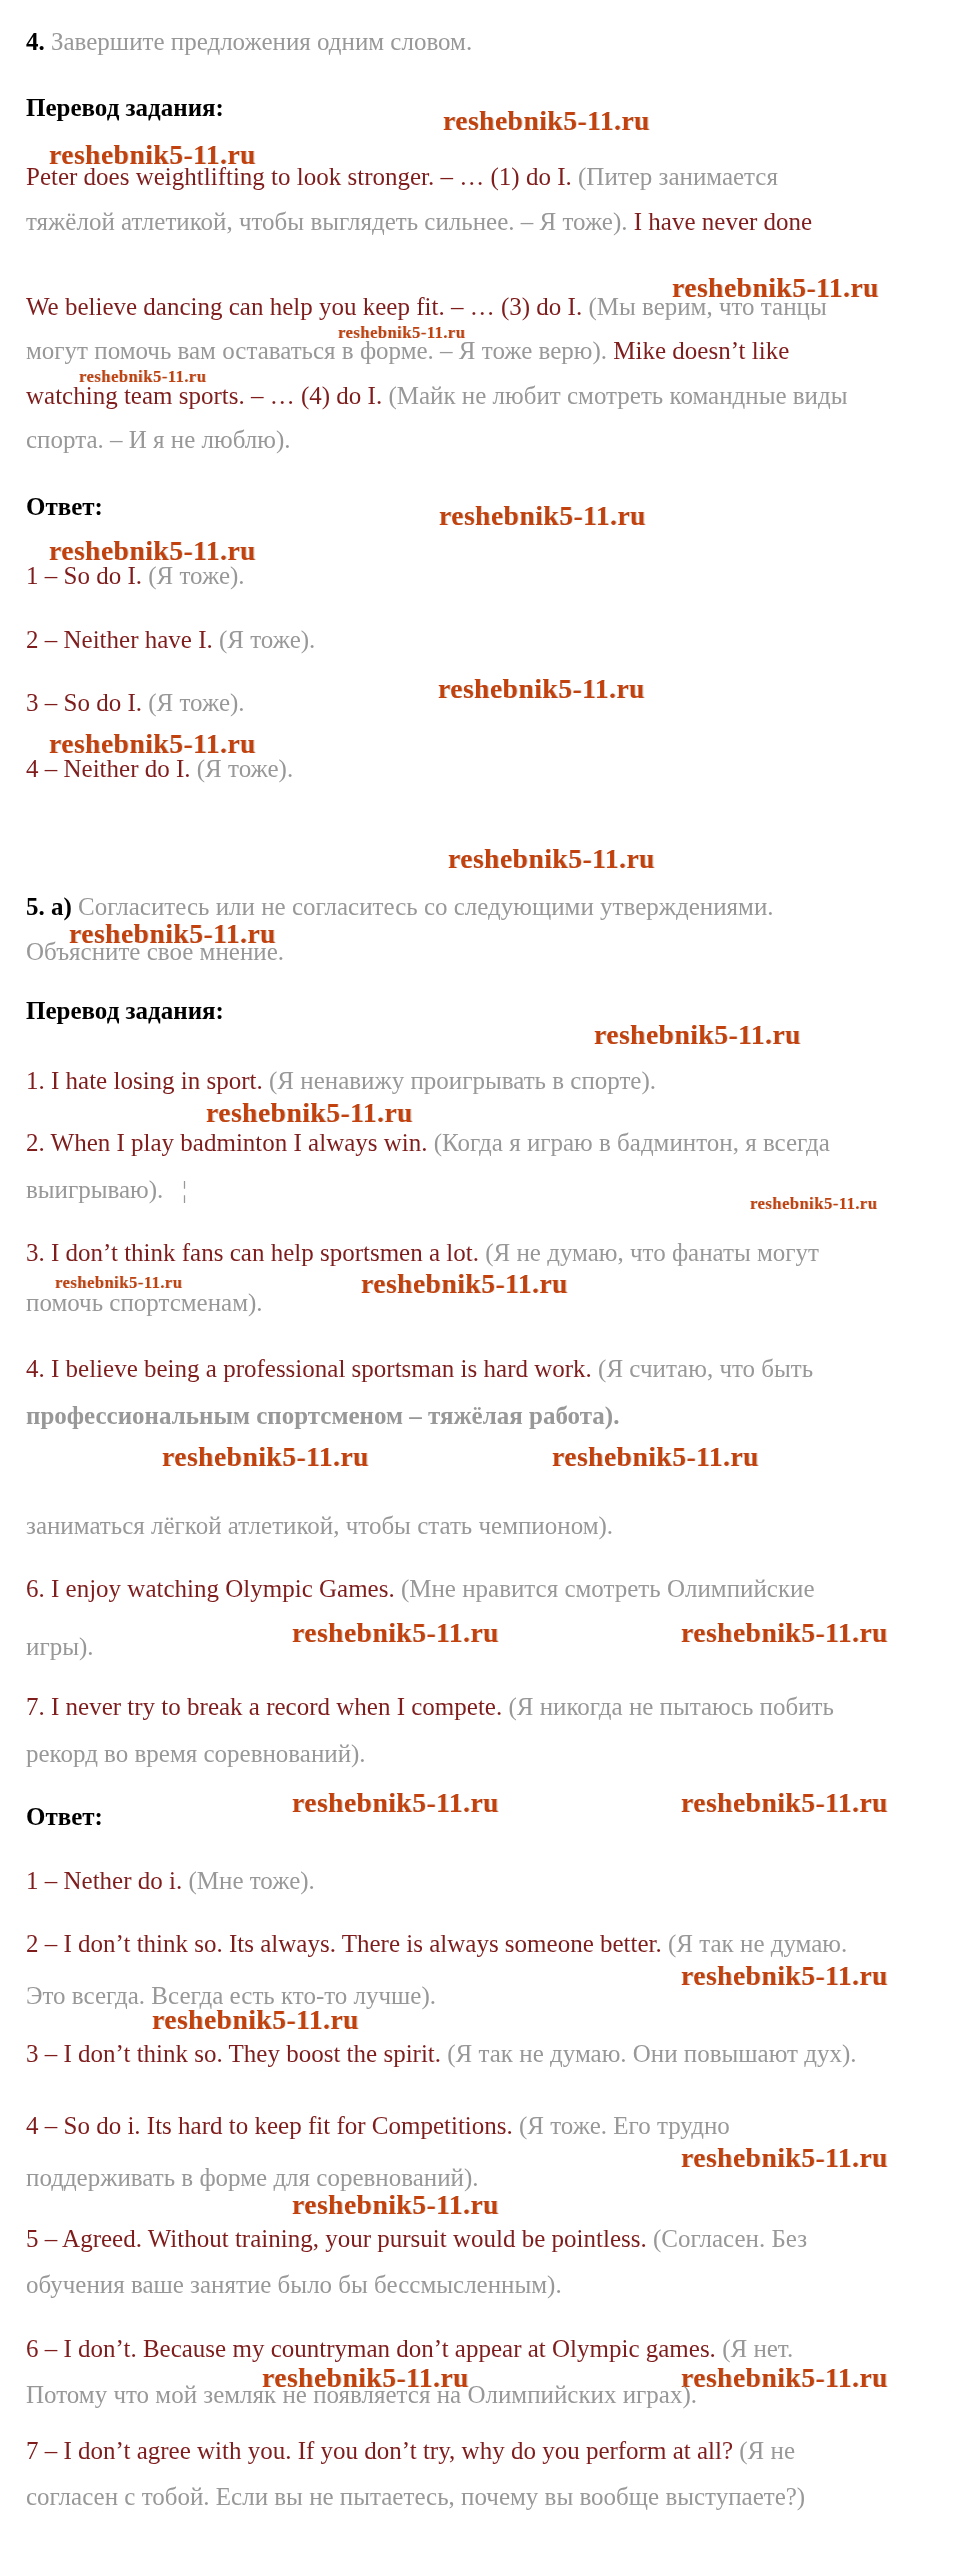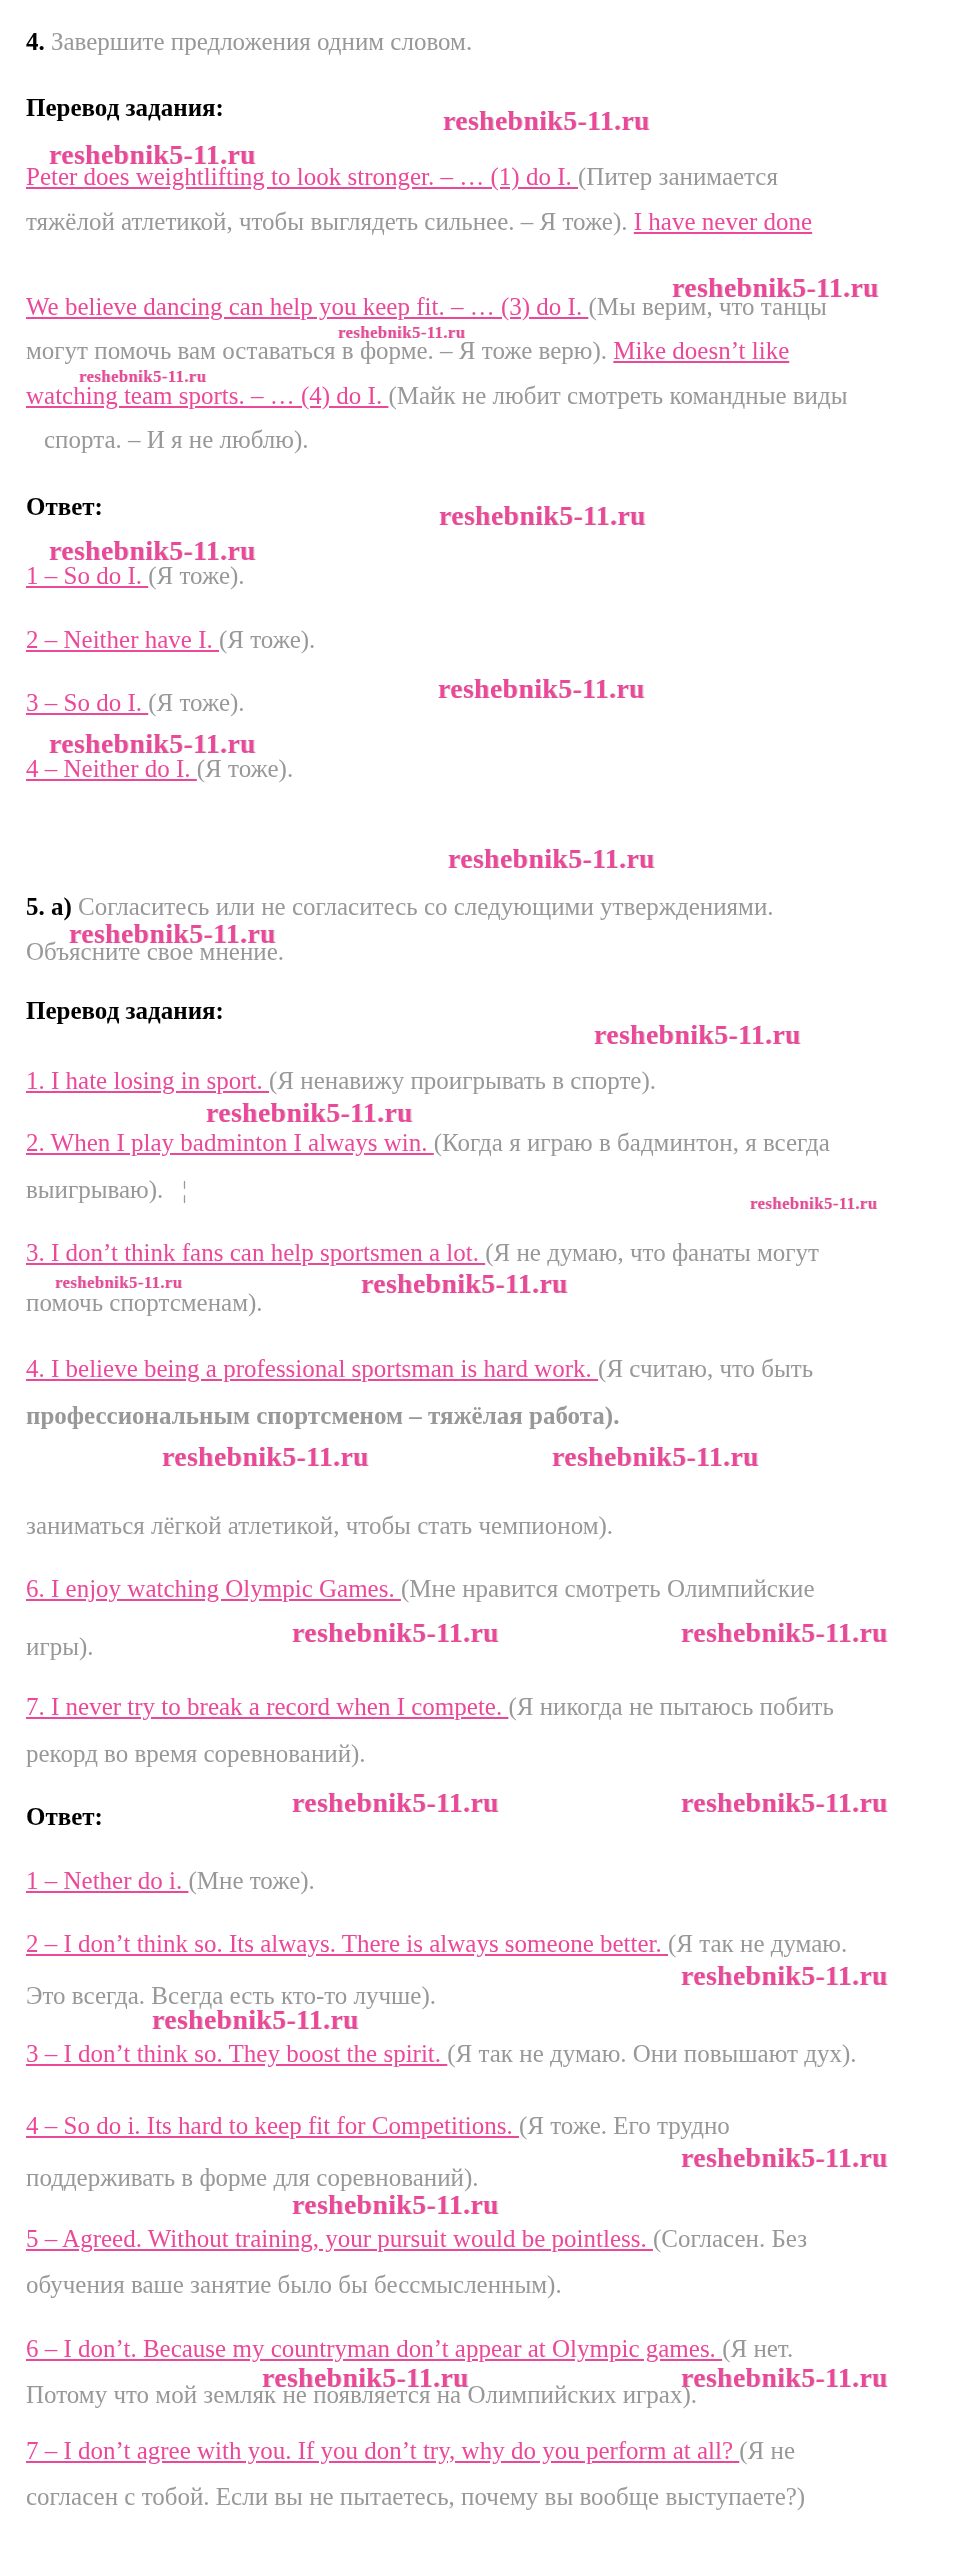--- a/index.html
+++ b/index.html
@@ -14,28 +14,28 @@
     background: #ffffff;
     overflow: hidden;
     font-family: "Liberation Serif", "DejaVu Serif", serif;
   }
   .line {
     position: absolute;
     white-space: pre;
     font-size: 25px;
     line-height: 1.05;
   }
-  .seg-black  { color: #ec4899; text-decoration: underline; }
+  .seg-black  { color: #7f1d1d; }
   .seg-bold   { color: #000000; font-weight: 700; }
   .seg-muted  { color: #989898; }
   .wm {
     position: absolute;
     white-space: pre;
     font-weight: 700;
-    color: #ec4899;
+    color: #c2410c;
     letter-spacing: 0.5px;
     text-shadow: 0.9px 0.9px 0 rgba(255,255,255,0.45), 0.9px 0 0 rgba(45,45,45,0.35);
   }
   .wm-lg { font-size: 27.5px; }
   .wm-sm { font-size: 16.5px; }
 </style>
 </head>
 <body>
 
 <div class="page" style="width: 973px; height: 2576px; background: rgb(255, 255, 255);">
@@ -44,21 +44,21 @@
     <div class="wm wm-lg" style="left: 443px; top: 105px;">reshebnik5-11.ru</div>
     <div class="wm wm-lg" style="left: 49px; top: 139px;">reshebnik5-11.ru</div>
     <div class="line" style="left: 26px; top: 164px;"><span class="seg-black">Peter does weightlifting to look stronger. – … (1) do I. </span><span class="seg-muted">(Питер занимается</span></div>
     <div class="line" style="left: 26px; top: 209px;"><span class="seg-muted">тяжёлой атлетикой, чтобы выглядеть сильнее. – Я тоже). </span><span class="seg-black">I have never done</span></div>
     <div class="wm wm-lg" style="left: 672px; top: 272px;">reshebnik5-11.ru</div>
     <div class="line" style="left: 26px; top: 294px;"><span class="seg-black">We believe dancing can help you keep fit. – … (3) do I. </span><span class="seg-muted">(Мы верим, что танцы</span></div>
     <div class="wm wm-sm" style="left: 338px; top: 323px;">reshebnik5-11.ru</div>
     <div class="line" style="left: 26px; top: 338px;"><span class="seg-muted">могут помочь вам оставаться в форме. – Я тоже верю). </span><span class="seg-black">Mike doesn’t like</span></div>
     <div class="wm wm-sm" style="left: 79px; top: 367px;">reshebnik5-11.ru</div>
     <div class="line" style="left: 26px; top: 383px;"><span class="seg-black">watching team sports. – … (4) do I. </span><span class="seg-muted">(Майк не любит смотреть командные виды</span></div>
-    <div class="line" style="left: 26px; top: 427px; margin-left: 18px;"><span class="seg-muted">спорта. – И я не люблю).</span></div>
+    <div class="line" style="left: 26px; top: 427px;"><span class="seg-muted">спорта. – И я не люблю).</span></div>
     <div class="line" style="left: 26px; top: 494px;"><span class="seg-bold">Ответ:</span></div>
     <div class="wm wm-lg" style="left: 439px; top: 500px;">reshebnik5-11.ru</div>
     <div class="wm wm-lg" style="left: 49px; top: 535px;">reshebnik5-11.ru</div>
     <div class="line" style="left: 26px; top: 563px;"><span class="seg-black">1 – So do I. </span><span class="seg-muted">(Я тоже).</span></div>
     <div class="line" style="left: 26px; top: 627px;"><span class="seg-black">2 – Neither have I. </span><span class="seg-muted">(Я тоже).</span></div>
     <div class="wm wm-lg" style="left: 438px; top: 673px;">reshebnik5-11.ru</div>
     <div class="line" style="left: 26px; top: 690px;"><span class="seg-black">3 – So do I. </span><span class="seg-muted">(Я тоже).</span></div>
     <div class="wm wm-lg" style="left: 49px; top: 728px;">reshebnik5-11.ru</div>
     <div class="line" style="left: 26px; top: 756px;"><span class="seg-black">4 – Neither do I. </span><span class="seg-muted">(Я тоже).</span></div>
     <div class="wm wm-lg" style="left: 448px; top: 843px;">reshebnik5-11.ru</div>

